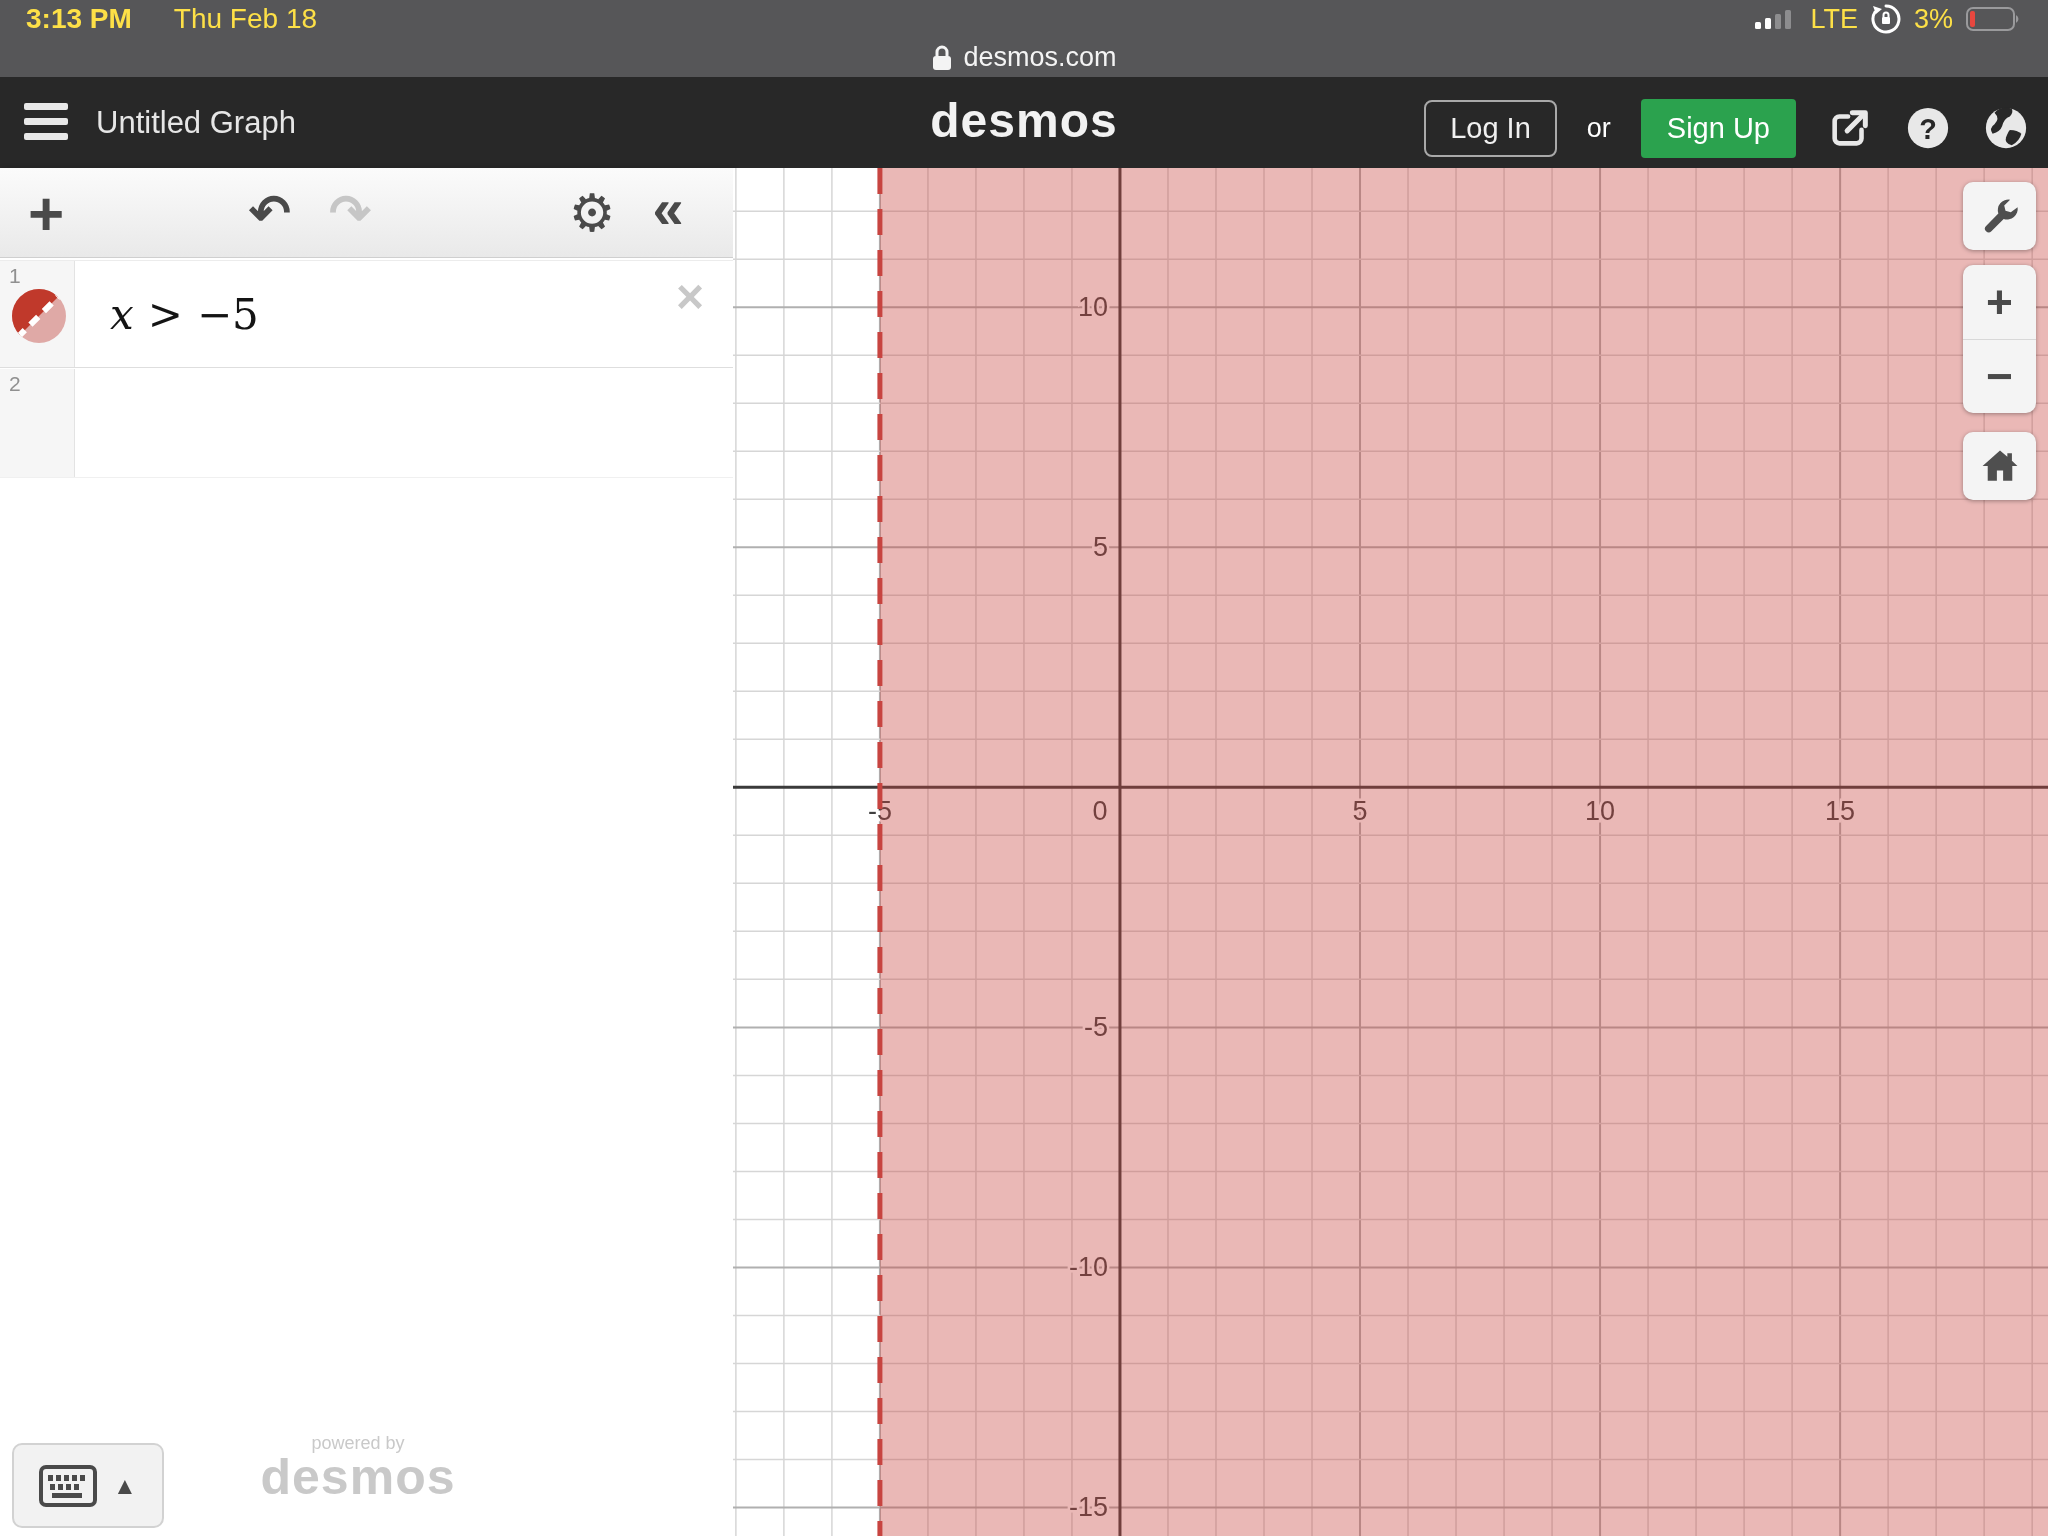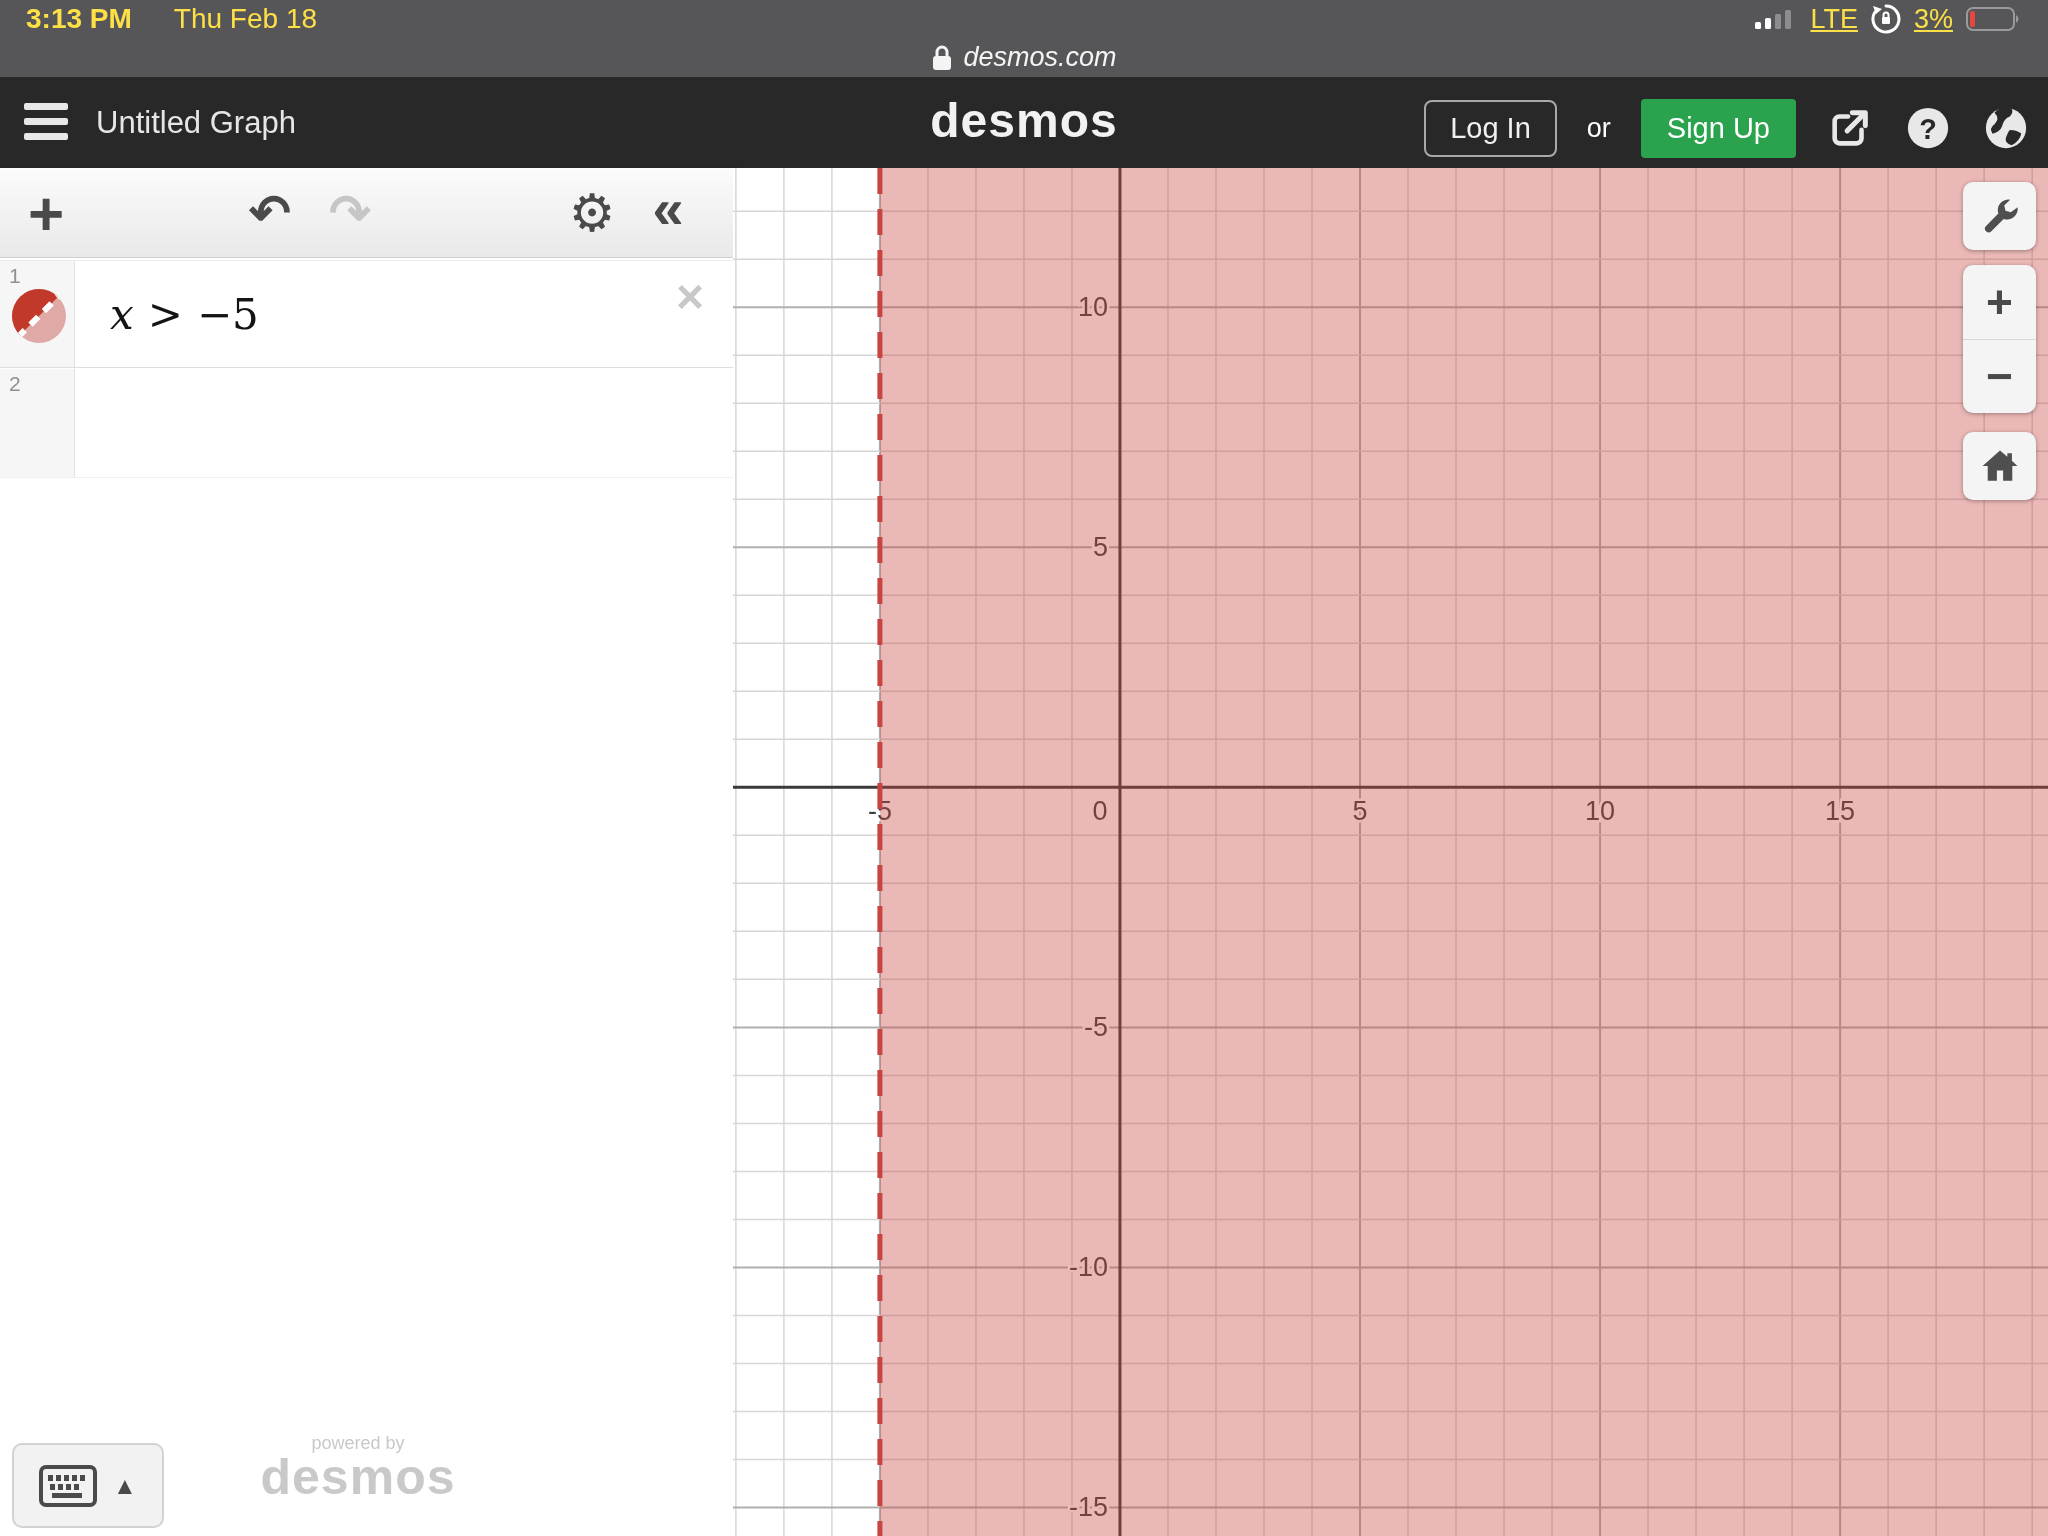--- a/index.html
+++ b/index.html
@@ -4,23 +4,23 @@
 <style>
   * { margin:0; padding:0; box-sizing:border-box; }
   html,body { width:2048px; height:1536px; overflow:hidden; }
   body { font-family:"Liberation Sans", sans-serif; background:#fff; position:relative; }
 
   
   .statusbar { position:absolute; left:0; top:0; width:2048px; height:38px; background:#565658;
     display:flex; align-items:center; justify-content:space-between; padding:0 26px; color:#fde047; }
   .status-left { display:flex; align-items:baseline; gap:42px; font-size:28px; }
   .status-time { font-weight:700; }
-  .status-right { display:flex; align-items:center; gap:13px; font-size:27px;text-decoration:underline; }
+  .status-right { display:flex; align-items:center; gap:13px; font-size:27px; }
   .urlbar { position:absolute; left:0; top:38px; width:2048px; height:39px; background:#565658;
-    display:flex; align-items:center; justify-content:center; gap:10px; color:#f4f4f4; font-size:27px;font-style:italic; }
+    display:flex; align-items:center; justify-content:center; gap:10px; color:#f4f4f4; font-size:27px; }
 
   
   .header { position:absolute; left:0; top:77px; width:2048px; height:91px; background:#282828;padding-left:45px; }
   .hamburger { position:absolute; left:24px; top:26px; width:44px; height:38px; cursor:pointer; }
   .hamburger span { display:block; height:7px; background:#e8e8e8; border-radius:2px; margin-bottom:8px; }
   .header-title { position:absolute; left:96px; top:0; height:91px; line-height:91px; color:#e6e6e6; font-size:31px; }
   .logo { position:absolute; left:50%; top:0; transform:translateX(-50%); height:91px; line-height:88px;
     color:#f2f2f2; font-size:48px; font-weight:700; letter-spacing:1px; }
   .header-right { position:absolute; right:18px; top:0; height:102px; display:flex; align-items:center; gap:30px; }
   .login-btn { border:2px solid #a9a9a9; border-radius:8px; color:#f0f0f0; font-size:29px; padding:10px 24px; background:transparent; }

